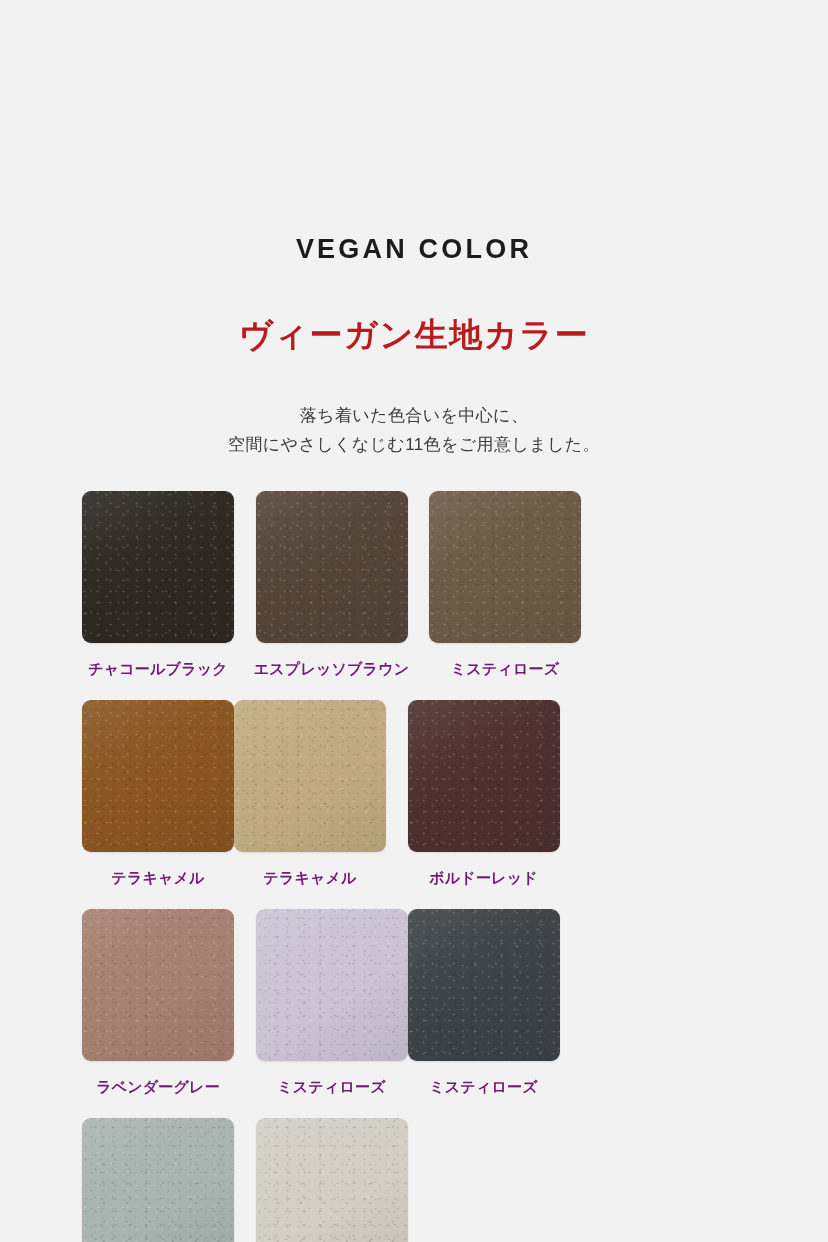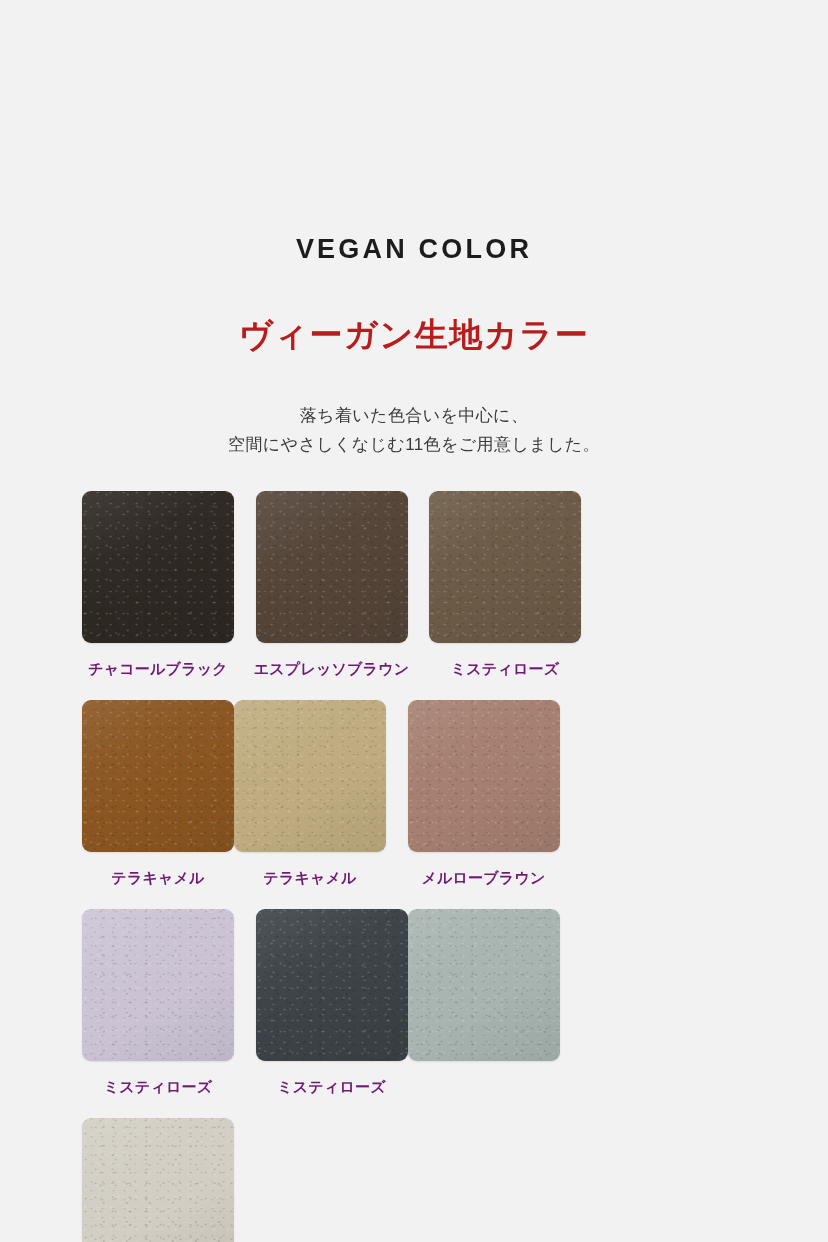--- a/index.html
+++ b/index.html
@@ -163,22 +163,26 @@
       </div>
       <div class="swatch-cell">
         <div class="swatch-chip" style="background-color: rgb(138, 85, 33);"></div>
         <div class="swatch-label">テラキャメル</div>
       </div>
       <div class="swatch-cell">
         <div class="swatch-chip" style="background-color: rgb(191, 171, 127);"></div>
         <div class="swatch-label">テラキャメル</div>
       </div>
       <div class="swatch-cell">
+        <div class="swatch-chip" style="background-color: rgb(76, 48, 47);"></div>
+        <div class="swatch-label">ボルドーレッド</div>
+      </div>
+      <div class="swatch-cell">
         <div class="swatch-chip" style="background-color: rgb(165, 127, 112);"></div>
-        <div class="swatch-label">メルローブラウン</div>
+        <div class="swatch-label">ラベンダーグレー</div>
       </div>
       <div class="swatch-cell">
         <div class="swatch-chip" style="background-color: rgb(203, 195, 212);"></div>
         <div class="swatch-label">ミスティローズ</div>
       </div>
       <div class="swatch-cell">
         <div class="swatch-chip" style="background-color: rgb(60, 66, 71);"></div>
         <div class="swatch-label">ミスティローズ</div>
       </div>
       <div class="swatch-cell">

